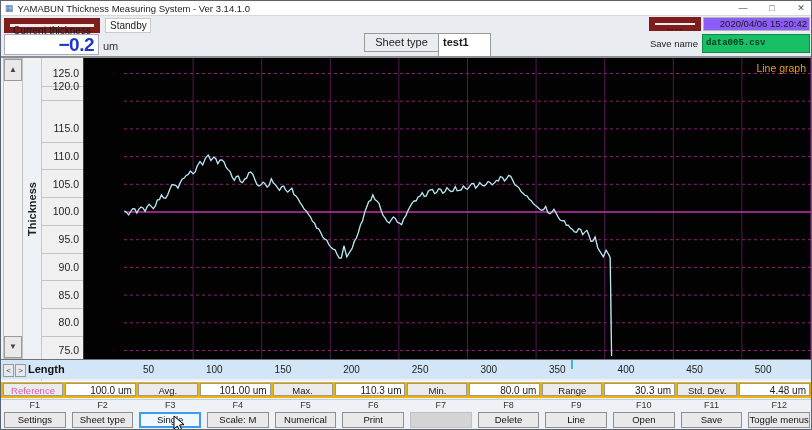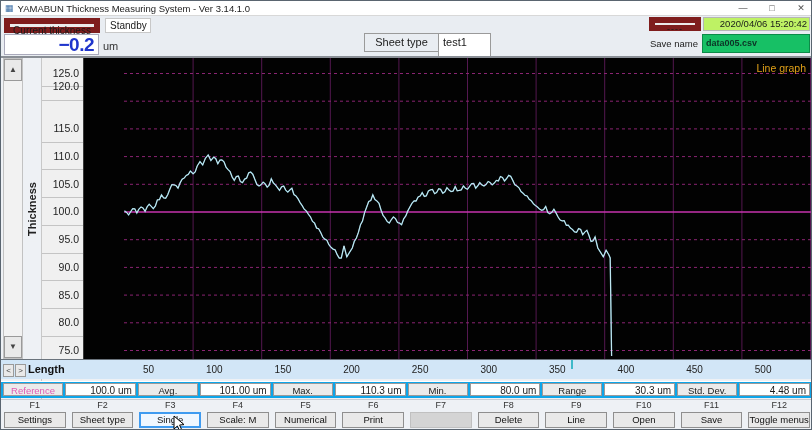--- a/index.html
+++ b/index.html
@@ -18,25 +18,25 @@
   .win-controls span{ font-size:9px; width:12px; text-align:center; cursor:default; }
   
   #header{ position:absolute; left:0; top:15px; width:100%; height:40px; background:#e9edf2; }
   .box-label{ background:#ebebeb; border:6px solid #7f1d1d; text-align:center; }
   #cur-thick{ position:absolute; left:3px; top:2px; width:96px; height:15px; line-height:13px; font-size:10px; }
   #standby{ position:absolute; left:104px; top:2px; width:46px; height:15px; background:#fff; border:1px solid #c8c8c8; line-height:13px; padding-left:4px; font-size:10px; }
   #value-box{ position:absolute; left:3px; top:18px; width:95px; height:21px; background:#fff; border:1px solid #aab; text-align:right; }
   #value-box .val{ font-size:19px; font-weight:bold; color:#1f35cc; line-height:19px; padding-right:4px; letter-spacing:-.5px; }
   #value-unit{ position:absolute; left:102px; top:24px; font-size:11px; color:#333; }
   #sheet-label{ position:absolute; left:363px; top:17px; width:75px; height:19px; line-height:17px; font-size:11px; background:#e9edf2; border:1px solid #9a9a9a; }
-  #sheet-value{ position:absolute; left:437px; top:17px; width:53px; height:31px; line-height:17px; background:#fff; border:1px solid #9a9a9a; font-weight:normal; font-size:11px; padding-left:4px; }
+  #sheet-value{ position:absolute; left:437px; top:17px; width:53px; height:31px; line-height:17px; background:#fff; border:1px solid #9a9a9a; font-weight:bold; font-size:11px; padding-left:4px; }
   #dash-btn{ position:absolute; left:648px; top:1px; width:52px; height:14px; line-height:12px; font-size:9px; letter-spacing:1px; }
-  #timestamp{ position:absolute; left:702px; top:1px; width:107px; height:14px; background:#bef264; border:1px solid #b5b5b5; text-align:right; line-height:12px; font-size:9.5px; padding-right:2px; }
+  #timestamp{ position:absolute; left:702px; top:1px; width:107px; height:14px; background:#8b5cf6; border:1px solid #b5b5b5; text-align:right; line-height:12px; font-size:9.5px; padding-right:2px; }
   #savename-label{ position:absolute; left:649px; top:22px; font-size:9.5px; color:#222; }
-  #savename-box{ position:absolute; left:701px; top:18px; width:108px; height:19px; border:1px solid #0c8a48; line-height:17px; font-size:9px; padding-left:3px; color:#0c3326; font-weight:bold; }
+  #savename-box{ position:absolute; left:701px; top:18px; width:108px; height:19px; border:1px solid #0c8a48; line-height:17px; font-size:9px; padding-left:3px; color:#0c3326; font-weight:bold;font-family:Liberation Mono, monospace; }
   
   #chart-sep{ position:absolute; left:0; top:55px; width:100%; height:2px; background:#8a8f96; }
   #vscroll{ position:absolute; left:2px; top:57px; width:20px; height:301px; background:#f2f2f2; border:1px solid #c2c2c2; }
   .scroll-btn{ position:absolute; left:0px; width:18px; height:22px; background:#e9e9e9; border:1px solid #9a9a9a; text-align:center; line-height:20px; font-size:8px; color:#444; }
   #vscroll-up{ top:0px; }
   #vscroll-down{ bottom:0px; }
   #y-axis-title{ position:absolute; left:22px; top:57px; width:18px; height:301px; display:flex; align-items:center; justify-content:center; }
   #y-axis-title span{ transform:rotate(-90deg); white-space:nowrap; font-size:11px; font-weight:bold; color:#222; background:#eef1f5; padding:0 6px; }
   #y-axis{ position:absolute; left:40px; top:57px; width:42px; height:364px; background:#f0f0f0; border-left:1px solid #c8c8c8; }
   .ycell{ position:absolute; left:0; width:100%; border-bottom:1px solid #c4c4c4; text-align:right; padding-right:4px; font-size:10.5px; color:#222; display:flex; align-items:center; justify-content:flex-end; }
@@ -44,21 +44,21 @@
   #plot svg{ display:block; }
   #chart-title{ position:absolute; right:5px; top:4px; font-size:10.5px; }
   
   #x-strip{ position:absolute; left:0; top:358px; width:100%; height:20px; background:#d2e6f7; border-top:1px solid #6a737c; }
   .hscroll-btn{ position:absolute; top:4px; width:11px; height:13px; background:#e9e9e9; border:1px solid #9a9a9a; text-align:center; line-height:11px; font-size:8px; color:#444; }
   #hs-left{ left:2px; } #hs-right{ left:14px; }
   #x-axis-title{ position:absolute; left:27px; top:3px; width:54px; height:15px; font-weight:bold; font-size:11px; color:#111; }
   .xtick{ position:absolute; top:4px; width:30px; text-align:right; font-size:10px; color:#222; }
   #drop-tick{ position:absolute; top:0px; width:2px; height:9px; background:#3fb9c9; }
   
-  #stats{ position:absolute; left:0; top:380px; width:100%; height:17px; background:#0ea5e9; border-top:1px solid #fff; display:flex; padding:1px 1px 2px 2px; gap:2px;justify-content:flex-end; }
+  #stats{ position:absolute; left:0; top:380px; width:100%; height:17px; background:#eab308; border-top:1px solid #fff; display:flex; padding:1px 1px 2px 2px; gap:2px; }
   .stat-pair{ display:flex; gap:2px; flex:1; }
   .stat-label{ width:60px; background:#ebebeb; border:1px solid #9a9a9a; text-align:center; line-height:13px; font-size:9.5px; }
   .stat-value{ flex:1; background:#fff; border:1px solid #9a9a9a; text-align:right; line-height:13px; font-size:10px; padding-right:3px; }
   
   #fnzone{ position:absolute; left:0; top:398px; width:100%; height:32px; background:#eef1f5; border-top:1px solid #c8ccd2; }
   .fn-col{ position:absolute; top:0; height:32px; }
   .fn-key{ text-align:center; font-size:9px; color:#333; height:11px; line-height:11px; }
   .fn-btn{ margin:1px 3px 0 3px; height:16px; background:#e9e9e9; border:1px solid #8f8f8f; text-align:center; line-height:14px; font-size:9.5px; color:#111; cursor:default; }
   .fn-btn.selected{ background:#f0f7ff; border:2px solid #3f9bf0; line-height:11px; }
   .fn-btn.empty{ background:#d4d4d4; border:1px solid #c0c0c0; }

